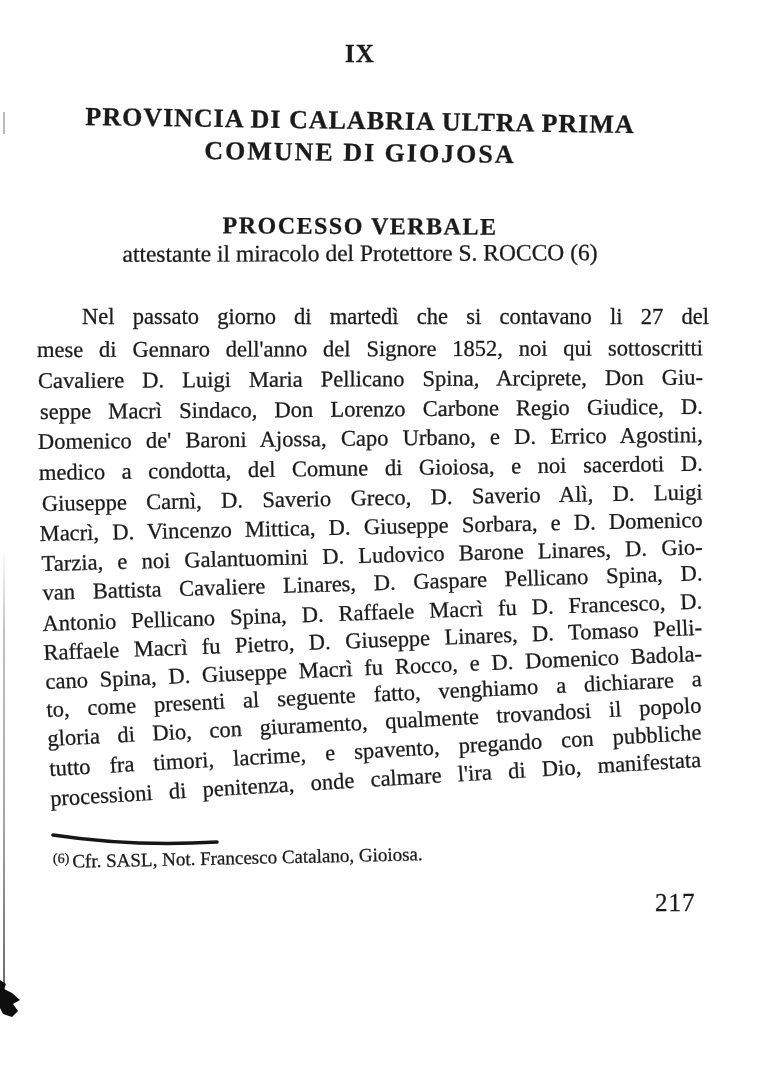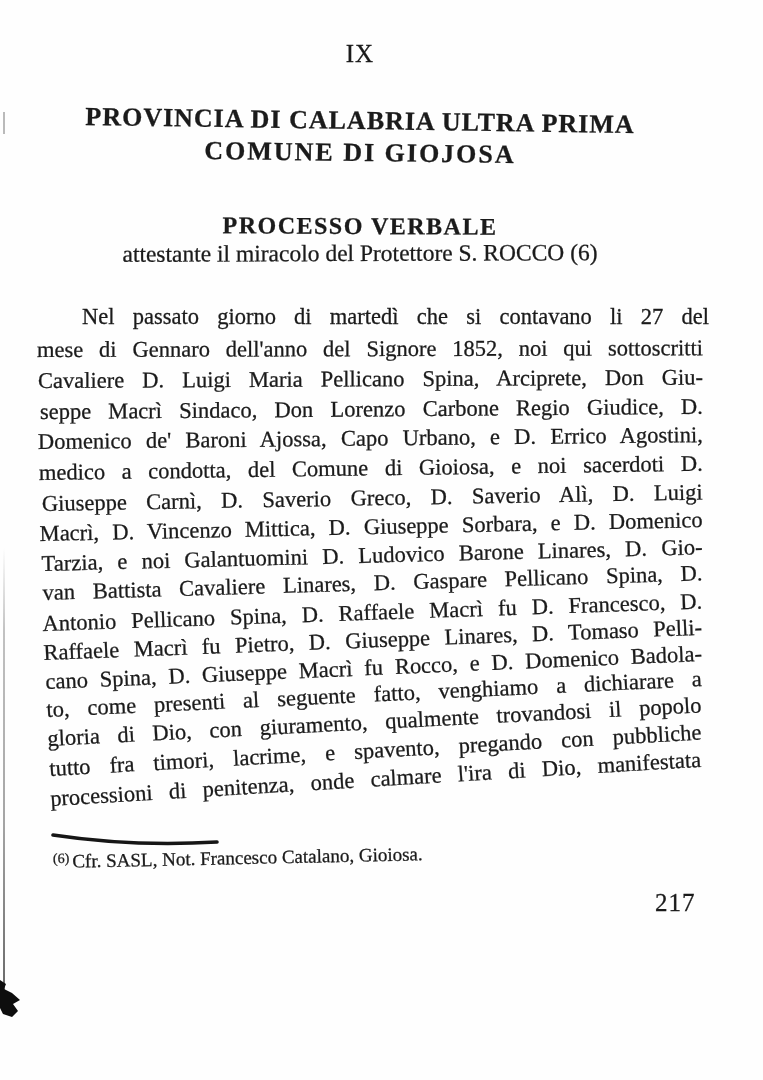--- a/index.html
+++ b/index.html
@@ -7,21 +7,21 @@
     position:relative;
     width:763px;height:1080px;
     background:#fefefe;
     overflow:hidden;
     font-family:"Liberation Serif","DejaVu Serif",serif;
     color:#1b1b1b;
   }
   .ink{ -webkit-text-stroke:0.28px currentColor; }
   .abs{ position:absolute; }
   .ctr{ left:30px; width:660px; text-align:center; }
-  .chapter{ top:40px; font-size:25px; font-weight:normal; letter-spacing:1px; }
+  .chapter{ top:40px; font-size:25px; font-weight:bold; letter-spacing:1px; }
   .h1{ top:106px; font-size:26px; font-weight:bold; letter-spacing:1px; transform:rotate(0.85deg); }
   .h2{ top:138px; font-size:26px; font-weight:bold; letter-spacing:2px; transform:rotate(0.7deg); }
   .sub1{ top:213px; font-size:24px; font-weight:bold; letter-spacing:1.5px; transform:rotate(0.3deg); }
   .sub2{ top:240px; font-size:23.5px; transform:rotate(-0.2deg); }
   .bl{
     position:absolute;
     font-size:22.5px;
     line-height:26px;
     white-space:nowrap;
     text-align:justify;

